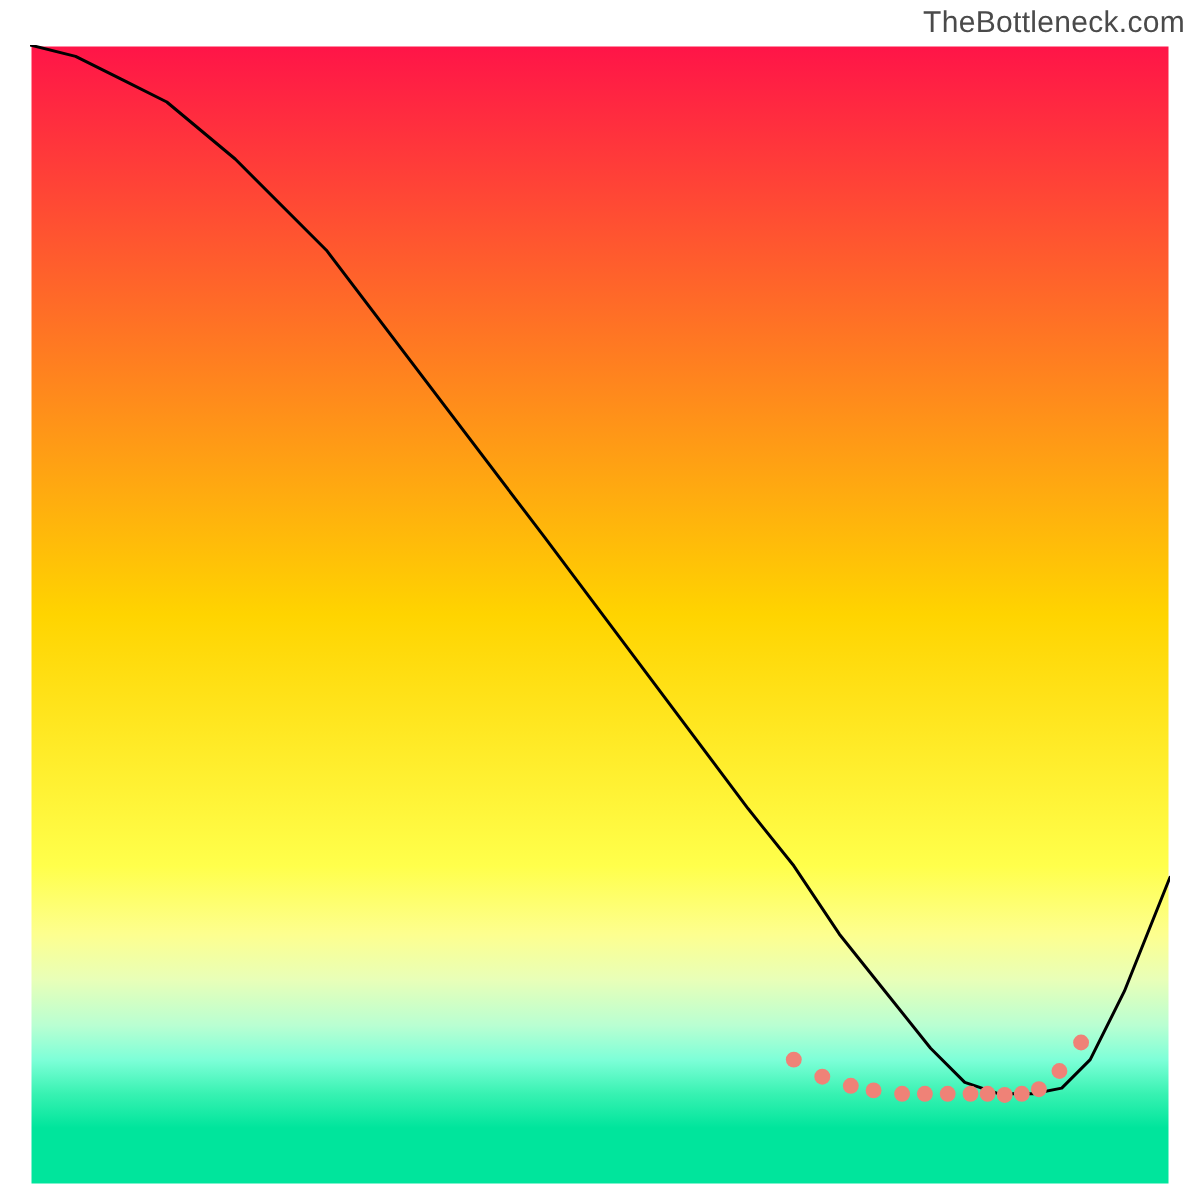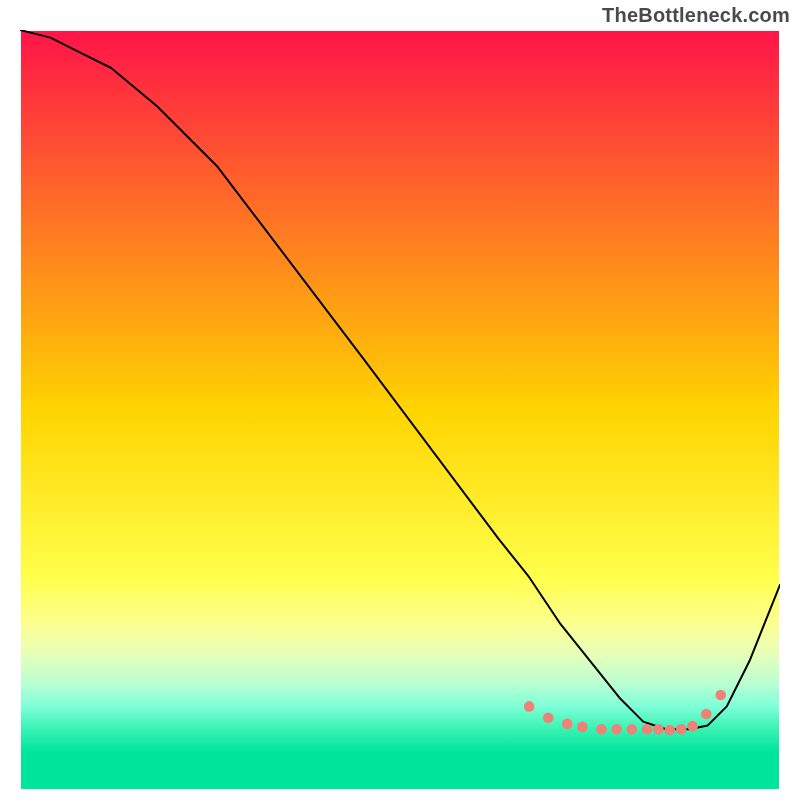--- a/index.html
+++ b/index.html
@@ -15,21 +15,21 @@
     position: relative;
     width: 800px;
     height: 800px;
   }
   .watermark {
     position: absolute;
     top: 4px;
     right: 10px;
     font-size: 20px;
     color: #4a4a4a;
-    font-weight: 700;
+    font-weight: 400;
     letter-spacing: 0.2px;
     pointer-events: none;
     user-select: none;
   }
   .plot {
     position: absolute;
     left: 20px;
     top: 30px;
     width: 760px;
     height: 760px;

